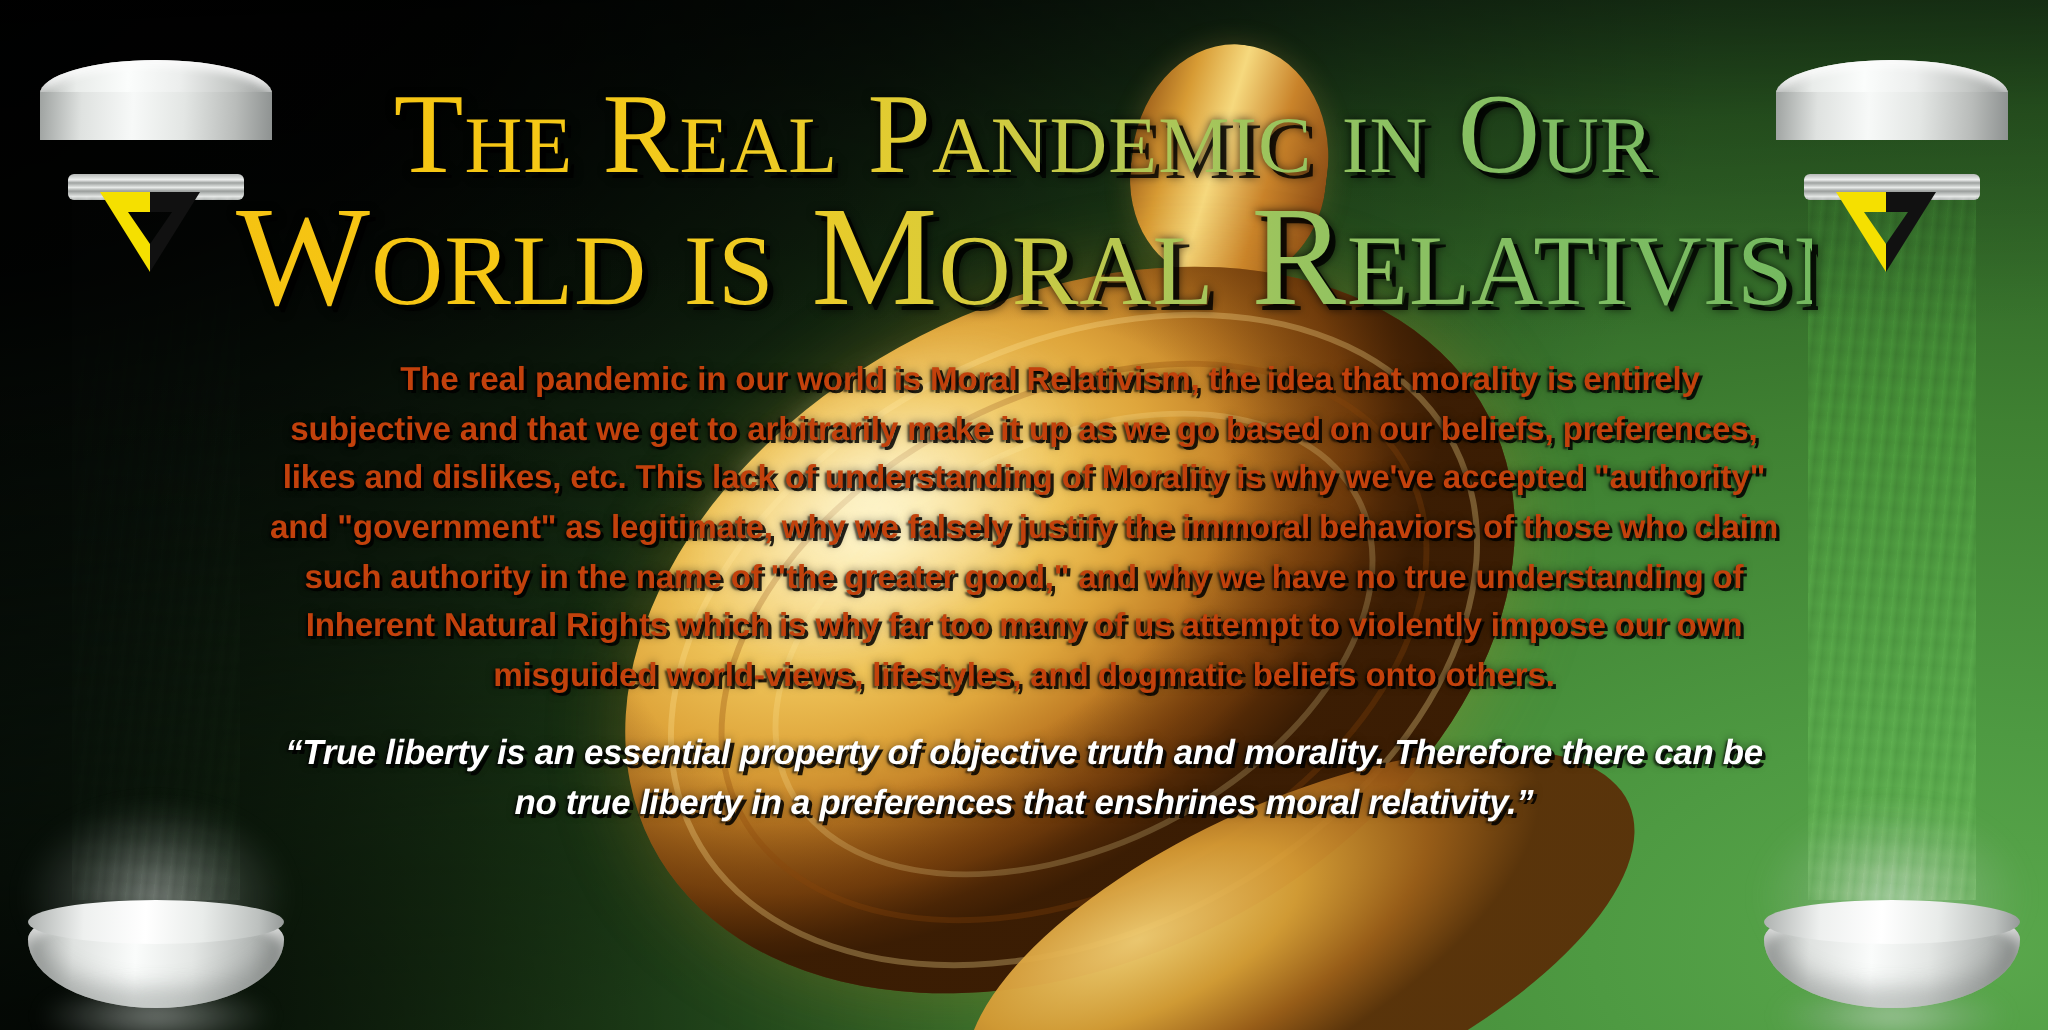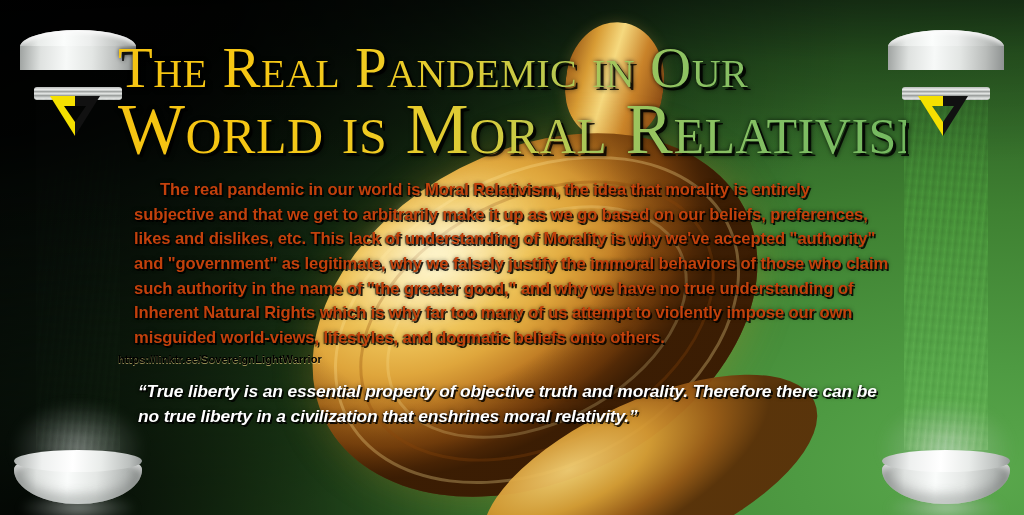--- a/index.html
+++ b/index.html
@@ -204,20 +204,21 @@
     left: 30px; top: 62px;
     width: 54px; height: 46px;
   }
   .chevron-logo svg { display: block; width: 54px; height: 46px; }
 
   
   .content {
     position: absolute;
     left: 118px; top: 0;
     width: 788px; height: 366px;
+    text-align: center;
   }
 
   .title {
     margin: 0;
     padding-top: 40px;
     font-family: "Liberation Serif", "DejaVu Serif", serif;
     font-weight: normal;
     font-variant: small-caps;
     letter-spacing: 0.5px;
     line-height: 0.97;
@@ -338,18 +339,17 @@
   </div>
 
   <div class="content">
     <h1 class="title">
       <span class="line line1">The Real Pandemic in Our</span>
       <span class="line line2">World is Moral Relativism</span>
     </h1>
 
     <p class="body-text"><span class="indent"></span><span>The real pandemic in our world is Moral Relativism, the idea that morality is entirely subjective and that we get to arbitrarily make it up as we go based on our beliefs, preferences, likes and dislikes, etc. This lack of understanding of Morality is why we've accepted "authority" and "government" as legitimate, why we falsely justify the immoral behaviors of those who claim such authority in the name of "the greater good," and why we have no true understanding of Inherent Natural Rights which is why far too many of us attempt to violently impose our own misguided world-views, lifestyles, and dogmatic beliefs onto others.</span></p>
 
-    <div class="link-line">https://linktr.ee/SovereignLightWarrior</div>
-
-    <p class="quote">“True liberty is an essential property of objective truth and morality. Therefore there can be no true liberty in a civilization that enshrines moral relativity.”</p>
+
+    <p class="quote">“True liberty is an essential property of objective truth and morality. Therefore there can be no true liberty in a preferences that enshrines moral relativity.”</p>
   </div>
 
 </div>
 
 </body></html>

